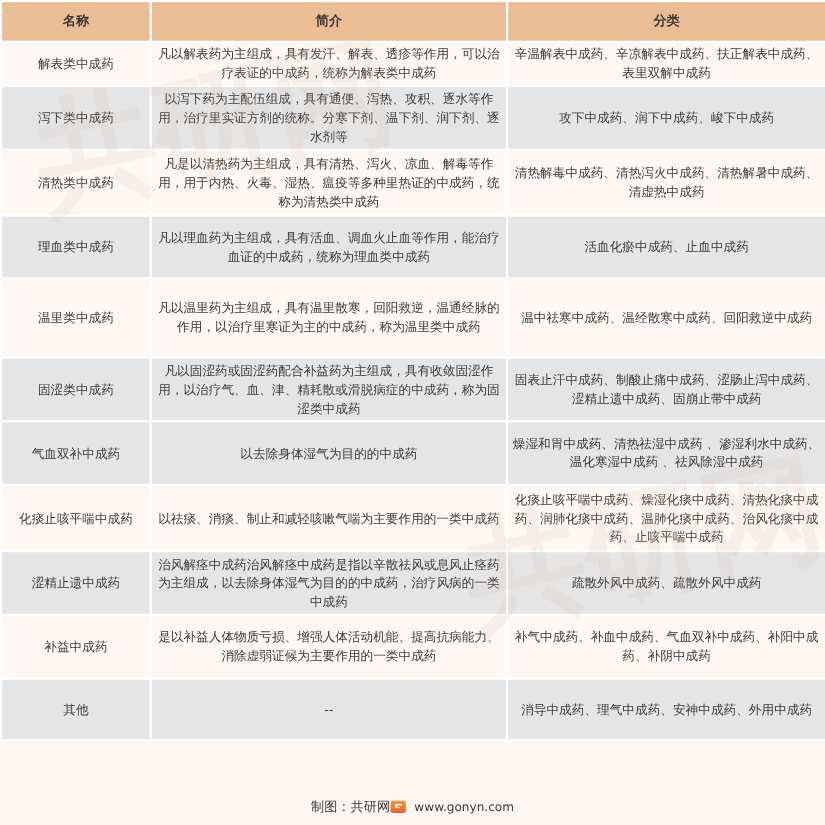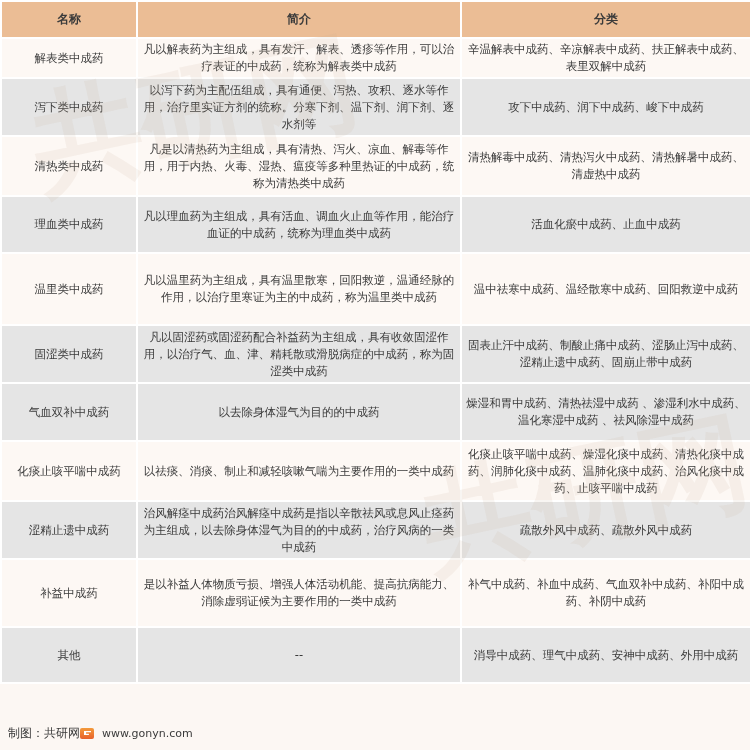--- a/index.html
+++ b/index.html
@@ -32,21 +32,21 @@
     border:2px solid #fff;
     text-align:center;
     vertical-align:middle;
     padding:2px 3px;
   }
   tr.odd td { background:#fdf8f4; }
   tr.even td { background:#e5e5e5; }
   .footer {
     position:absolute; left:0; top:717px; width:750px; height:33px;
     background:#fcf7f3;
-    display:flex; align-items:center; justify-content:flex-start;
+    display:flex; align-items:center; justify-content:center;
     font-size:12px;
   }
   .footer .src { padding-left:8px; }
   .footer .site { display:flex; align-items:center; padding-right:8px; font-size:11px; }
   .logo {
     width:14px; height:11px; margin-right:8px;
     background:linear-gradient(#f39a3a,#e8612a);
     border-radius:2px;
     position:relative;
   }
@@ -119,21 +119,21 @@
     <tr class="odd" style="height:60px">
       <td>化痰止咳平喘中成药</td>
       <td>以祛痰、消痰、制止和减轻咳嗽气喘为主要作用的一类中成药</td>
       <td>化痰止咳平喘中成药、燥湿化痰中成药、清热化痰中成药、润肺化痰中成药、温肺化痰中成药、治风化痰中成药、止咳平喘中成药</td>
     </tr>
     <tr class="even" style="height:58px">
       <td>涩精止遗中成药</td>
       <td>治风解痉中成药治风解痉中成药是指以辛散祛风或息风止痉药为主组成，以去除身体湿气为目的的中成药，治疗风病的一类中成药</td>
       <td>疏散外风中成药、疏散外风中成药</td>
     </tr>
-    <tr class="odd" style="height:68px">
+    <tr class="odd" style="height:58px">
       <td>补益中成药</td>
       <td>是以补益人体物质亏损、增强人体活动机能、提高抗病能力、消除虚弱证候为主要作用的一类中成药</td>
       <td>补气中成药、补血中成药、气血双补中成药、补阳中成药、补阴中成药</td>
     </tr>
     <tr class="even" style="height:56px">
       <td>其他</td>
       <td>--</td>
       <td>消导中成药、理气中成药、安神中成药、外用中成药</td>
     </tr>
   </tbody>

